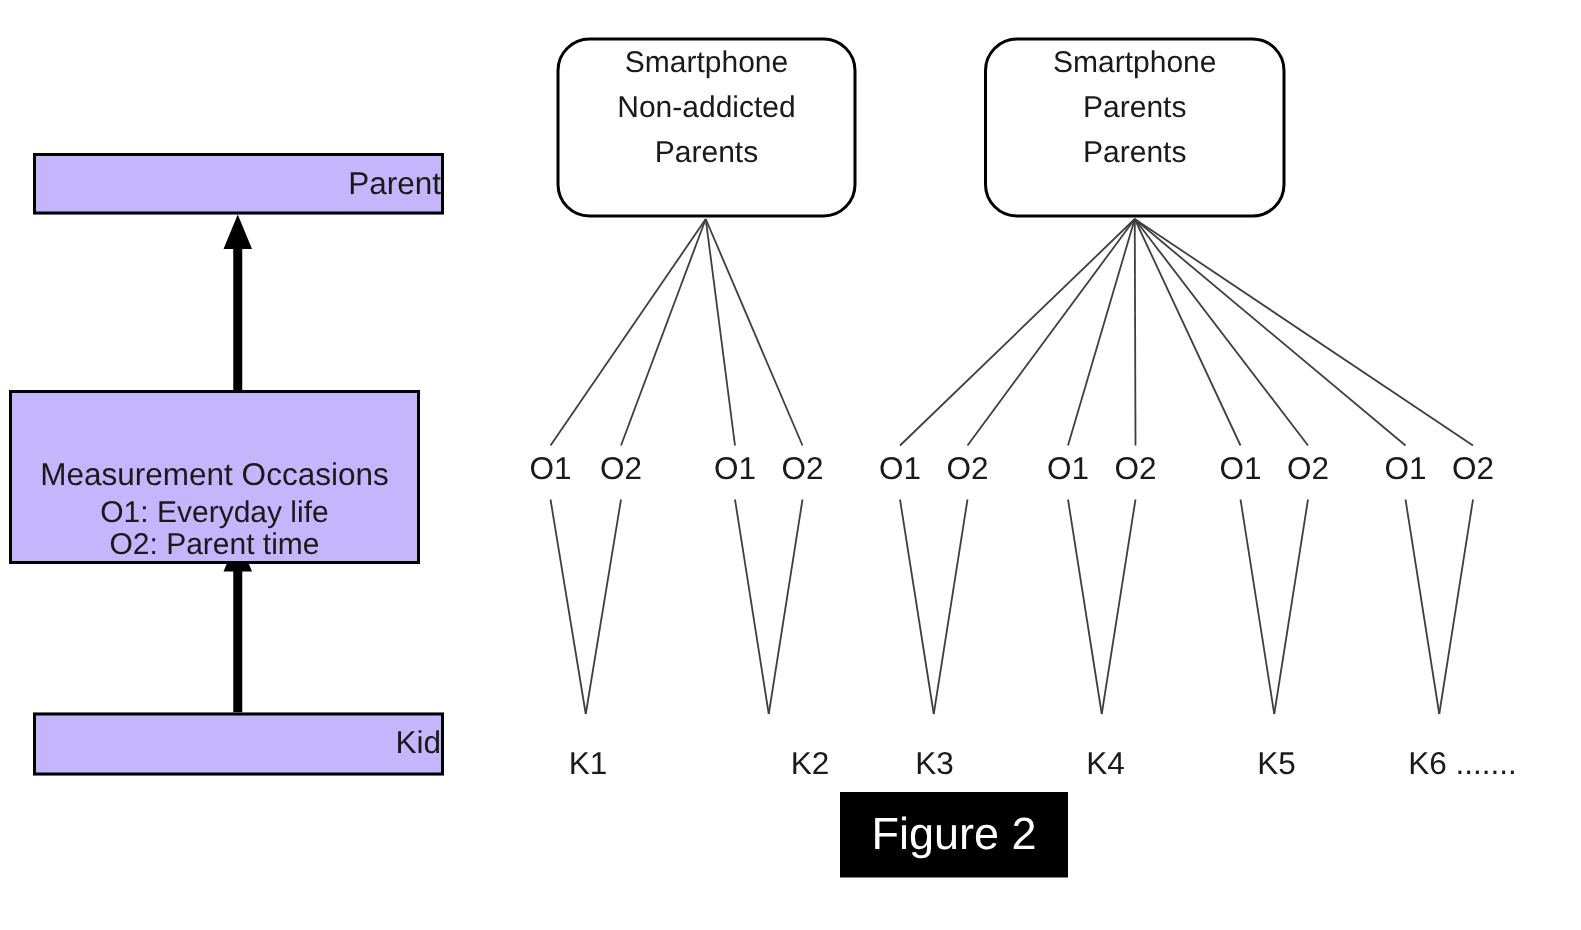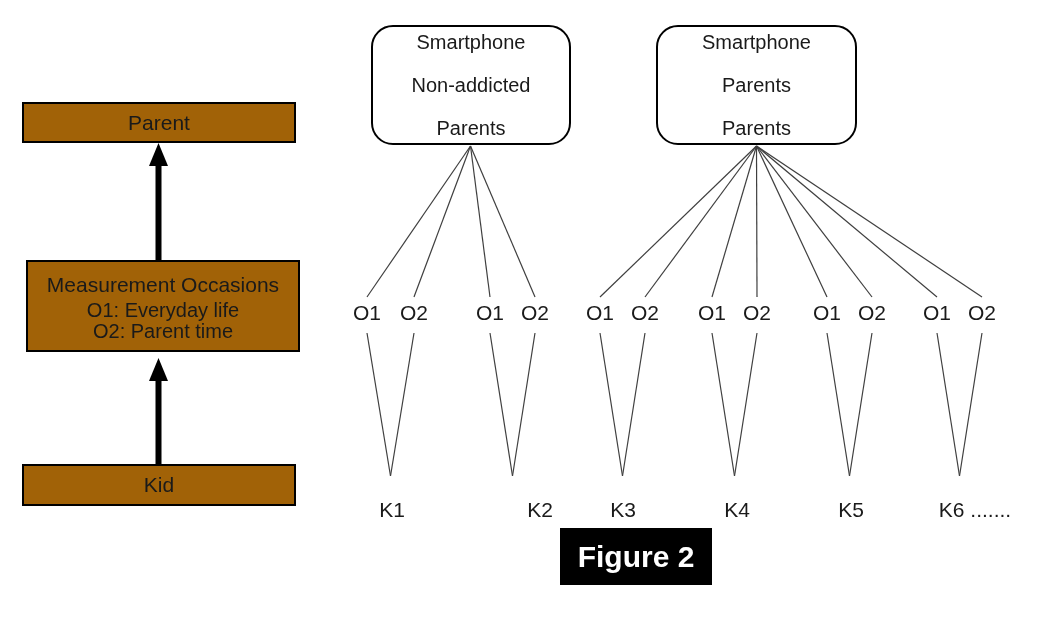--- a/index.html
+++ b/index.html
@@ -13,48 +13,48 @@
     overflow: hidden;
   }
   #lines-svg {
     position: absolute;
     left: 0; top: 0;
     width: 1054px; height: 620px;
     z-index: 0;
   }
   .box {
     position: absolute;
-    background: #a16207;
+    background: #c4b5fd;
     border: 2px solid #000000;
     box-sizing: border-box;
     display: flex;
     align-items: center;
-    justify-content: center;
+    justify-content: flex-end;
     z-index: 1;
   }
   .box-label { font-size: 21px; }
   #parent-box   { left: 22px; top: 102px; width: 274px; height: 41px; }
   #measurement-box {
-    left: 26px; top: 260px; width: 274px; height: 92px;
+    left: 6px; top: 260px; width: 274px; height: 116px;
     flex-direction: column;
   }
   #measurement-box .mo-title { font-size: 21px; line-height: 30px; }
   #measurement-box .mo-sub   { font-size: 20px; line-height: 21px; }
-  #kid-box      { left: 22px; top: 464px; width: 274px; height: 42px; }
+  #kid-box      { left: 22px; top: 475px; width: 274px; height: 42px; }
 
   .group-box {
     position: absolute;
     background: #ffffff;
     border: 2px solid #000000;
     border-radius: 22px;
     box-sizing: border-box;
     display: flex;
     flex-direction: column;
     align-items: center;
-    justify-content: space-between;
+    justify-content: flex-start;
     text-align: center;
     font-size: 20px;
     line-height: 30px;
     z-index: 1;
   }
   #group-box-non-addicted { left: 371px; top: 25px; width: 200px; height: 120px; }
   #group-box-addicted     { left: 656px; top: 25px; width: 201px; height: 120px; }
   .group-box .bold { font-weight: normal; }
 
   .occ-label, .kid-label {
@@ -66,21 +66,21 @@
   }
   .occ-label { top: 301px; }
   .kid-label { top: 482px; margin-top: 16px; }
 
   #figure-caption {
     position: absolute;
     left: 560px; top: 528px; width: 152px; height: 57px;
     background: #000000;
     color: #ffffff;
     font-size: 30px;
-    font-weight: bold;
+    font-weight: normal;
     display: flex;
     align-items: center;
     justify-content: center;
     z-index: 1;
   }
 </style>
 </head>
 <body>
 
 <div id="canvas">

